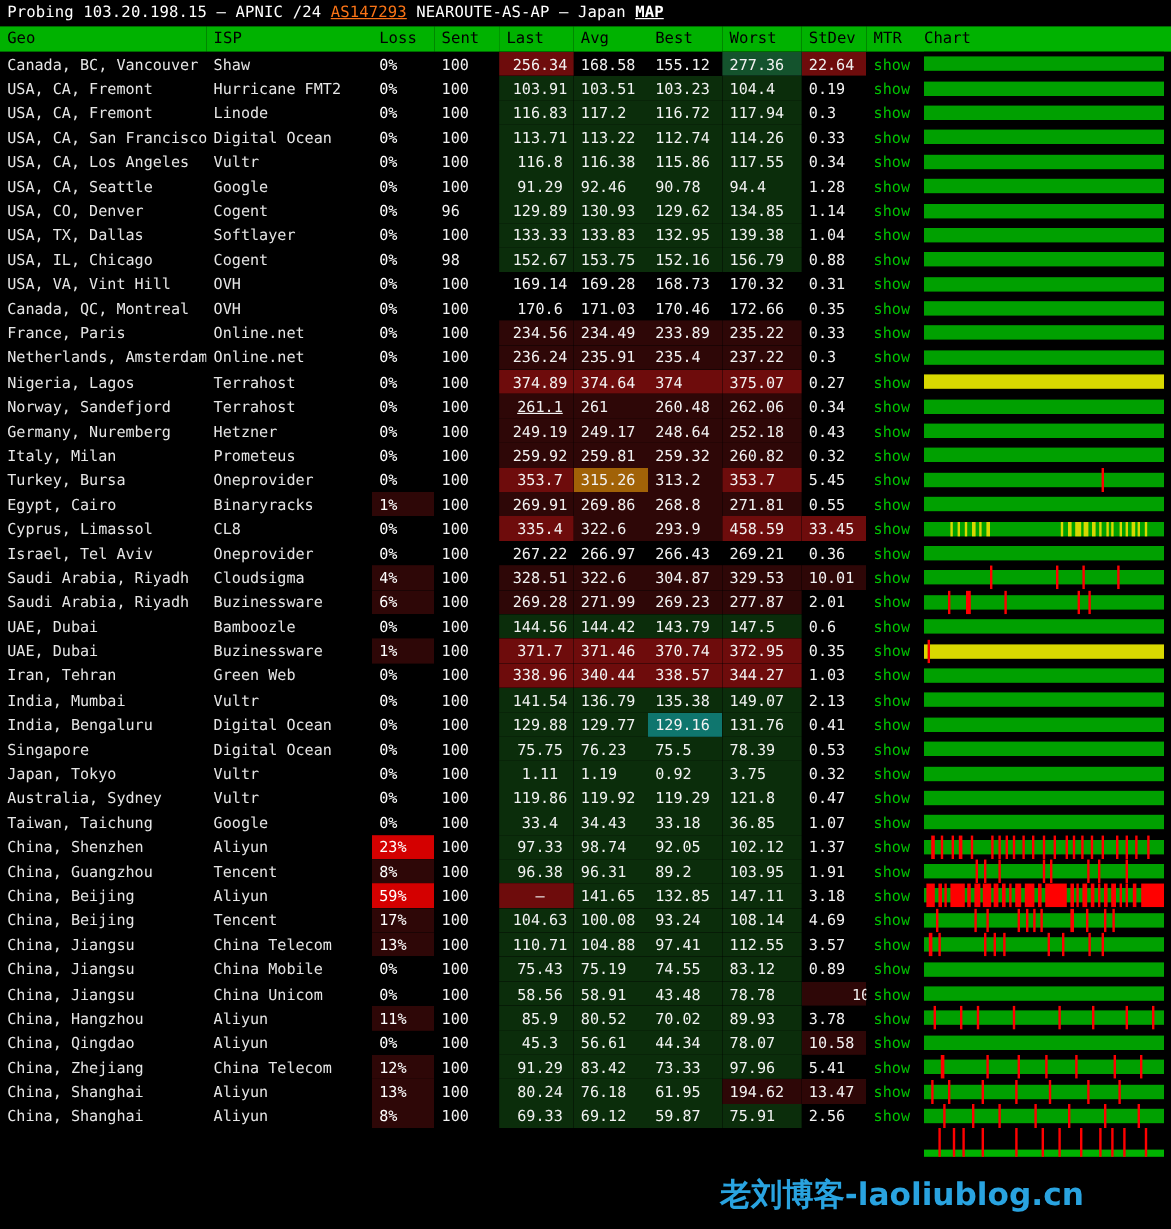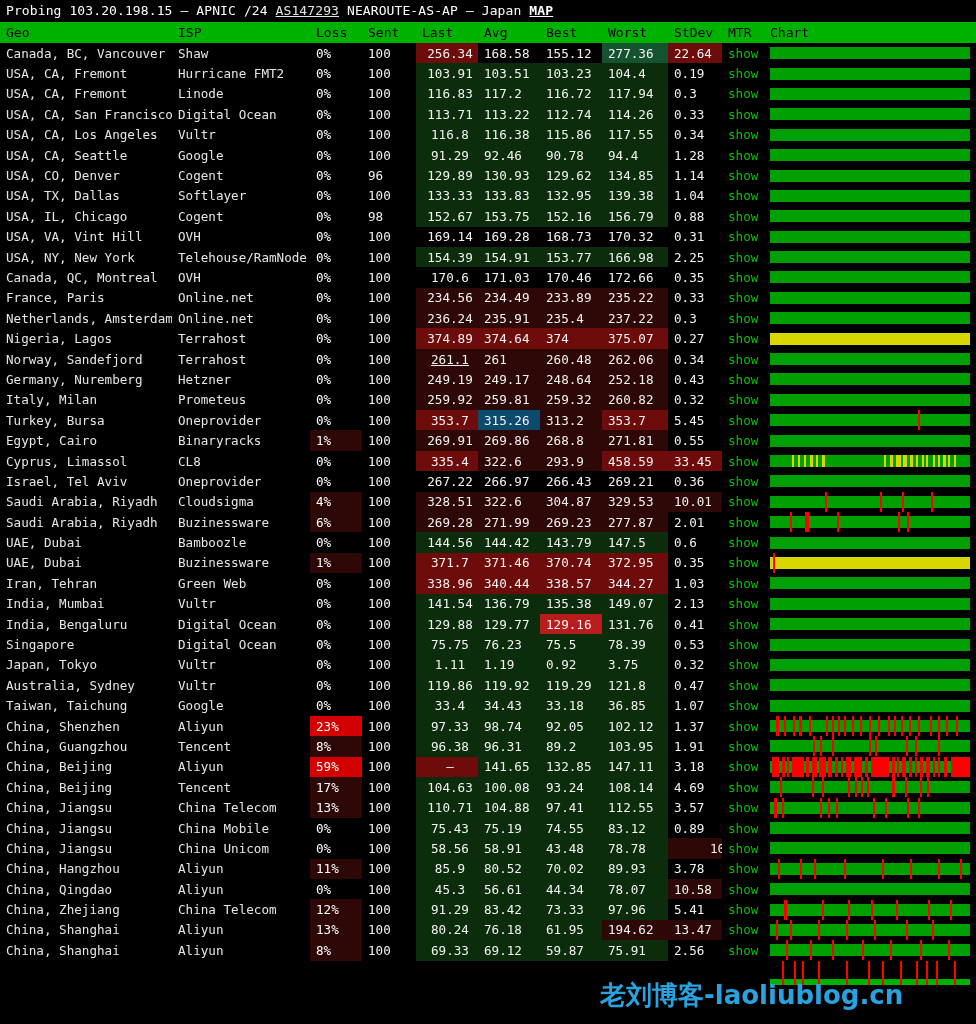--- a/index.html
+++ b/index.html
@@ -18,21 +18,21 @@
   #probe-bar {
     height: 22px;
     line-height: 22px;
     padding-left: 6px;
     color: #ffffff;
     font-size: 13px;
     white-space: nowrap;
     letter-spacing: 0.1px;
   }
   #probe-bar .link {
-    color: #e5e5e5;
+    color: #f97316;
     text-decoration: underline;
   }
   #probe-bar .map {
     color: #ffffff;
     text-decoration: underline;
     font-weight: bold;
   }
   table.mtr {
     border-collapse: collapse;
     width: 976px;
@@ -325,37 +325,20 @@
         <td class="num c-worst" style="background: transparent;">170.32</td>
         <td class="num c-stdev" style="background: transparent;">0.31</td>
         <td class="mtr c-mtr"><a>show</a></td>
         <td class="chart c-chart">
           <div class="chartwrap">
             <div class="bar" style="background: rgb(0, 160, 0);"></div>
           </div>
         </td>
       </tr>
       <tr>
-        <td class="geo c-geo">USA, NY, New York</td>
-        <td class="isp c-isp">Telehouse/RamNode</td>
-        <td class="loss c-loss">0%</td>
-        <td class="num c-sent">100</td>
-        <td class="num c-last" style="background: rgb(11, 45, 11);">154.39</td>
-        <td class="num c-avg" style="background: rgb(11, 45, 11);">154.91</td>
-        <td class="num c-best" style="background: rgb(11, 45, 11);">153.77</td>
-        <td class="num c-worst" style="background: rgb(11, 45, 11);">166.98</td>
-        <td class="num c-stdev" style="background: transparent;">2.25</td>
-        <td class="mtr c-mtr"><a>show</a></td>
-        <td class="chart c-chart">
-          <div class="chartwrap">
-            <div class="bar" style="background: rgb(0, 160, 0);"></div>
-          </div>
-        </td>
-      </tr>
-      <tr>
         <td class="geo c-geo">Canada, QC, Montreal</td>
         <td class="isp c-isp">OVH</td>
         <td class="loss c-loss">0%</td>
         <td class="num c-sent">100</td>
         <td class="num c-last" style="background: transparent;">170.6</td>
         <td class="num c-avg" style="background: transparent;">171.03</td>
         <td class="num c-best" style="background: transparent;">170.46</td>
         <td class="num c-worst" style="background: transparent;">172.66</td>
         <td class="num c-stdev" style="background: transparent;">0.35</td>
         <td class="mtr c-mtr"><a>show</a></td>
@@ -466,21 +449,21 @@
             <div class="bar" style="background: rgb(0, 160, 0);"></div>
           </div>
         </td>
       </tr>
       <tr>
         <td class="geo c-geo">Turkey, Bursa</td>
         <td class="isp c-isp">Oneprovider</td>
         <td class="loss c-loss">0%</td>
         <td class="num c-sent">100</td>
         <td class="num c-last" style="background: rgb(110, 12, 12);">353.7</td>
-        <td class="num c-avg" style="background: #0c4a6e;">315.26</td>
+        <td class="num c-avg" style="background: #a16207;">315.26</td>
         <td class="num c-best" style="background: rgb(46, 7, 7);">313.2</td>
         <td class="num c-worst" style="background: rgb(110, 12, 12);">353.7</td>
         <td class="num c-stdev" style="background: transparent;">5.45</td>
         <td class="mtr c-mtr"><a>show</a></td>
         <td class="chart c-chart">
           <div class="chartwrap">
             <div class="bar" style="background: rgb(0, 160, 0);"></div>
             <div class="tick" style="left: 148px; width: 2px; background: rgb(255, 0, 0);"></div>
           </div>
         </td>
@@ -667,21 +650,21 @@
           </div>
         </td>
       </tr>
       <tr>
         <td class="geo c-geo">India, Bengaluru</td>
         <td class="isp c-isp">Digital Ocean</td>
         <td class="loss c-loss">0%</td>
         <td class="num c-sent">100</td>
         <td class="num c-last" style="background: rgb(11, 45, 11);">129.88</td>
         <td class="num c-avg" style="background: rgb(11, 45, 11);">129.77</td>
-        <td class="num c-best" style="background: #b91c1c;">129.16</td>
+        <td class="num c-best" style="background: #0f766e;">129.16</td>
         <td class="num c-worst" style="background: rgb(11, 45, 11);">131.76</td>
         <td class="num c-stdev" style="background: transparent;">0.41</td>
         <td class="mtr c-mtr"><a>show</a></td>
         <td class="chart c-chart">
           <div class="chartwrap">
             <div class="bar" style="background: rgb(0, 160, 0);"></div>
           </div>
         </td>
       </tr>
       <tr>

